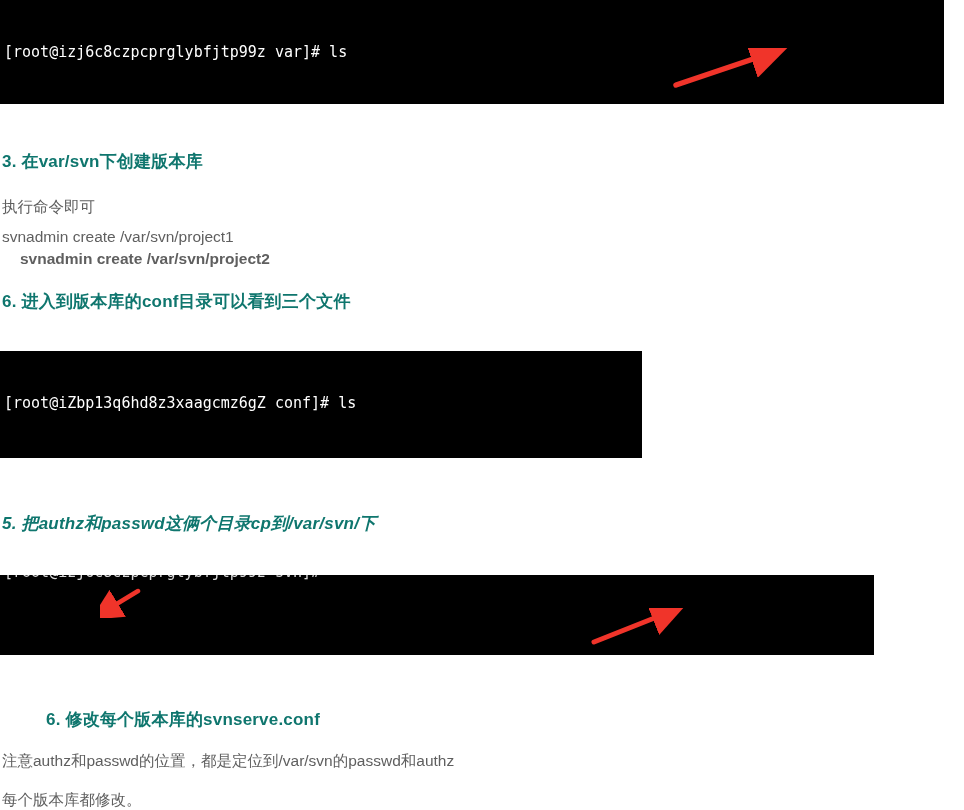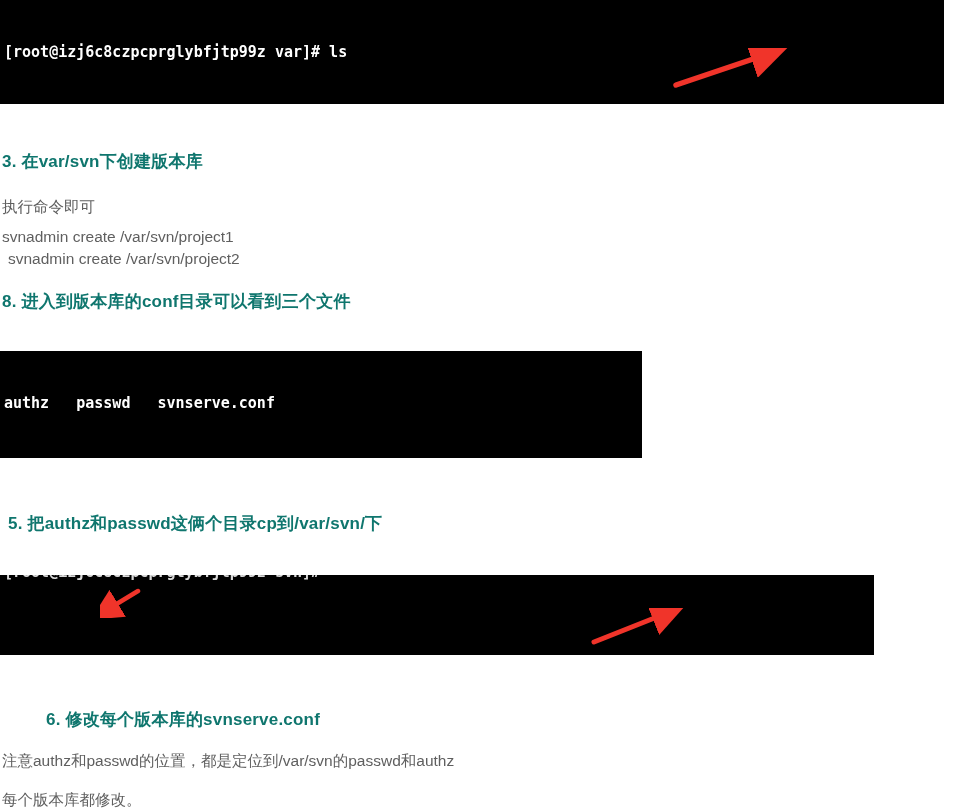--- a/index.html
+++ b/index.html
@@ -19,21 +19,20 @@
   .terminal {
     position: absolute;
     background: #000000;
     font-family: "DejaVu Sans Mono", "Liberation Mono", monospace;
     font-size: 15px;
     line-height: 21px;
     color: #ffffff;
     overflow: hidden;
     white-space: pre;
     letter-spacing: 0px;
-    font-weight: bold;
   }
   .term1 { left: 0px;  top: 0px;   width: 944px; height: 104px; }
   .term2 { left: 0px;  top: 351px; width: 642px; height: 107px; }
   .term3 { left: 0px;  top: 575px; width: 874px; height: 80px; }
 
   .tline {
     display: block;
     height: 21px;
     padding-left: 4px;
   }
@@ -104,30 +103,31 @@
       <polygon points="0,0 7,3.5 0,7" fill="#f0342a"></polygon>
     </marker>
   </defs>
   <line x1="6" y1="37" x2="92" y2="8" stroke="#f0342a" stroke-width="5.5" marker-end="url(#ah1)" stroke-linecap="round"></line>
 </svg>
 
 <div class="heading" style="left:2px; top:150px;">3. 在var/svn下创建版本库</div>
 
 <div class="body-text" style="left:2px; top:194px;">执行命令即可</div>
 <div class="body-text" style="left:2px; top:224px;">svnadmin create /var/svn/project1</div>
-<div class="body-text" style="left:8px; top:246px;">svnadmin create /var/svn/project2</div>
+<div class="body-text" style="left:20px; top:246px;font-weight:bold;">svnadmin create /var/svn/project2</div>
 
-<div class="heading" style="left:2px; top:290px;">8. 进入到版本库的conf目录可以看到三个文件</div>
+<div class="heading" style="left:2px; top:290px;">6. 进入到版本库的conf目录可以看到三个文件</div>
 
 <div class="terminal term2">
+  <span class="tline prompt">[root@iZbp13q6hd8z3xaagcmz6gZ conf]# ls</span>
   <span class="tline"><span class="dirname" style="color:#ffffff">authz   passwd   svnserve.conf</span></span>
   
 </div>
 
-<div class="heading" style="left:8px; top:512px;">5. 把authz和passwd这俩个目录cp到/var/svn/下</div>
+<div class="heading" style="left:2px; top:512px;font-style:italic;">5. 把authz和passwd这俩个目录cp到/var/svn/下</div>
 
 <div class="terminal term3">
   <div class="ghost-clip">
     <div class="ghost-line">[root@izj6c8czpcprglybfjtp99z svn]# </div>
   </div>
 
   
 
   
 

